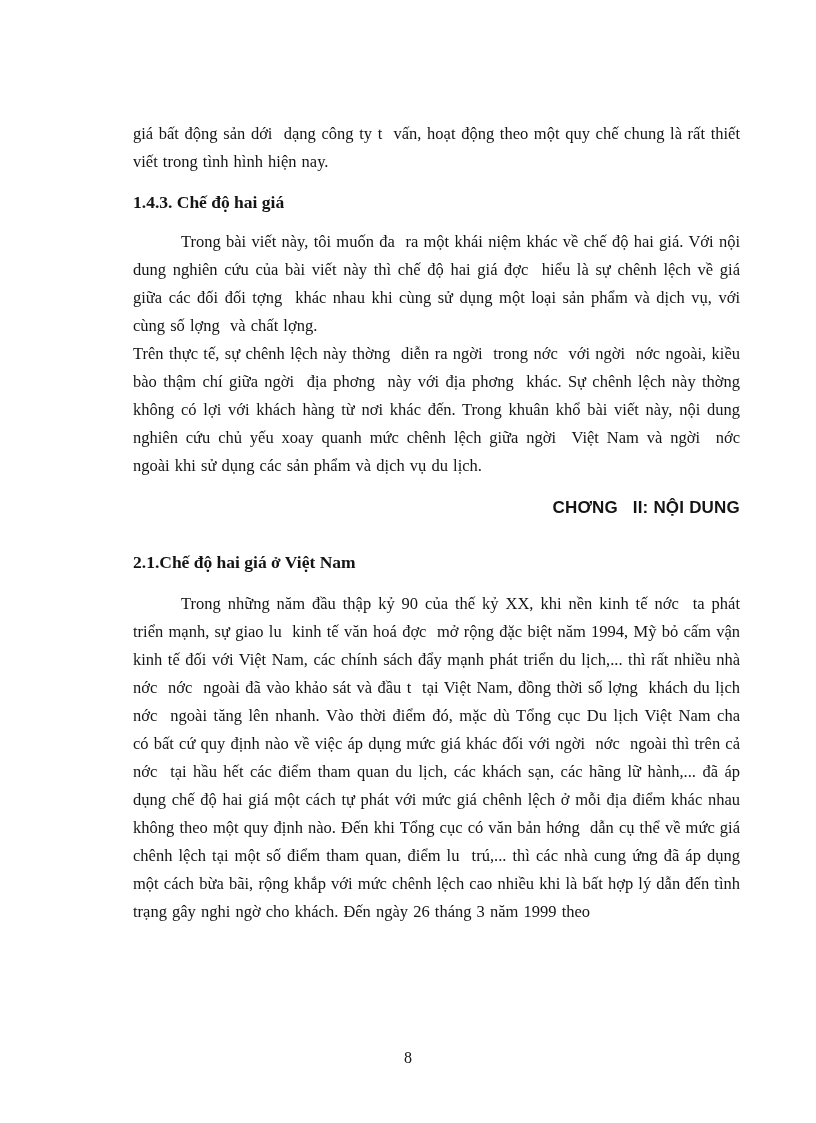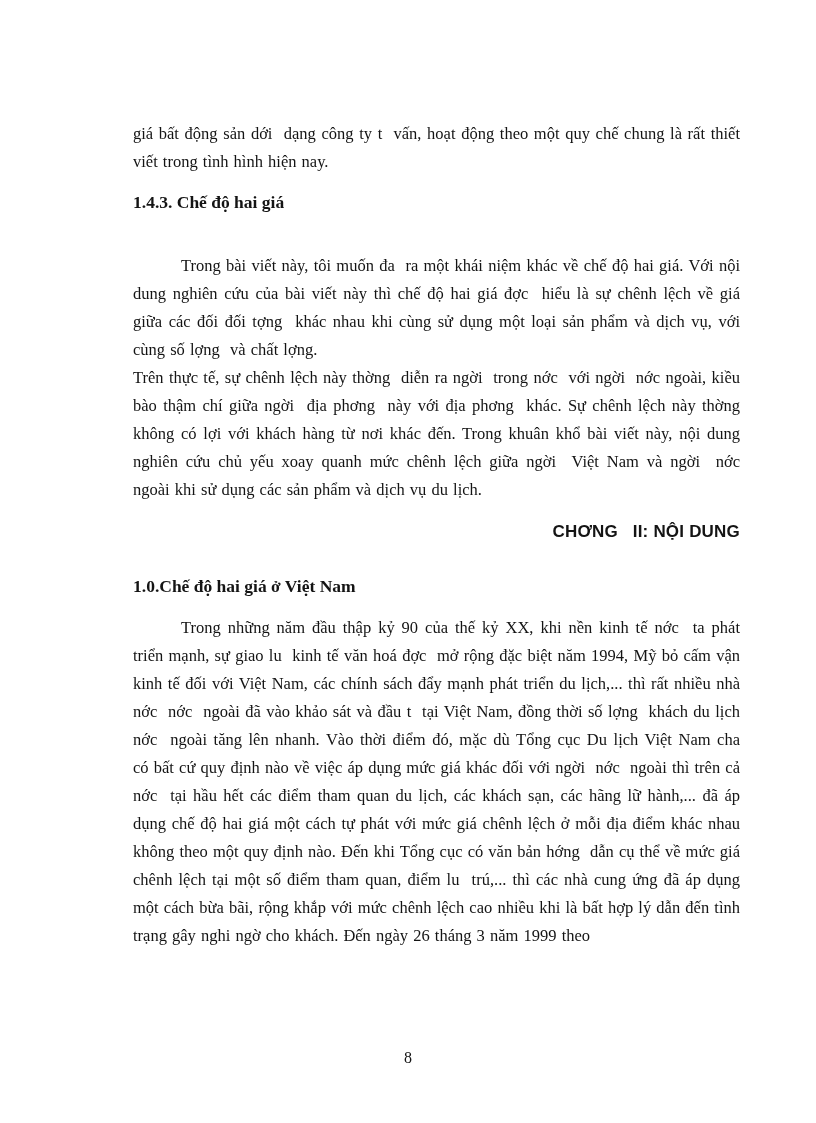--- a/index.html
+++ b/index.html
@@ -27,21 +27,21 @@
     font-size: 16.5px;
     line-height: 28px;
     text-align: justify;
     white-space: pre-wrap;
     word-spacing: 1px;
   }
   .indent {
     text-indent: 48px;
   }
   .h-section {
-    margin: 12px 0 36px 0;
+    margin: 12px 0 12px 0;
     font-size: 17.5px;
     line-height: 28px;
     font-weight: bold;
     font-family: "Liberation Serif", "DejaVu Serif", serif;
     white-space: pre-wrap;
   }
   .h-section-2 {
     margin: 26px 0 14px 0;
   }
   .h-chapter {
@@ -74,19 +74,19 @@
   <p class="para">giá bất động sản dới  dạng công ty t  vấn, hoạt động theo một quy chế chung là rất thiết viết trong tình hình hiện nay.</p>
 
   <h3 class="h-section">1.4.3. Chế độ hai giá</h3>
 
   <p class="para indent">Trong bài viết này, tôi muốn đa  ra một khái niệm khác về chế độ hai giá. Với nội dung nghiên cứu của bài viết này thì chế độ hai giá đợc  hiểu là sự chênh lệch về giá giữa các đối đối tợng  khác nhau khi cùng sử dụng một loại sản phẩm và dịch vụ, với cùng số lợng  và chất lợng.</p>
 
   <p class="para">Trên thực tế, sự chênh lệch này thờng  diễn ra ngời  trong nớc  với ngời  nớc ngoài, kiều bào thậm chí giữa ngời  địa phơng  này với địa phơng  khác. Sự chênh lệch này thờng  không có lợi với khách hàng từ nơi khác đến. Trong khuân khổ bài viết này, nội dung nghiên cứu chủ yếu xoay quanh mức chênh lệch giữa ngời  Việt Nam và ngời  nớc  ngoài khi sử dụng các sản phẩm và dịch vụ du lịch.</p>
 
   <h2 class="h-chapter">CHƠNG   II: NỘI DUNG</h2>
 
-  <h3 class="h-section h-section-2">1.0.Chế độ hai giá ở Việt Nam</h3>
+  <h3 class="h-section h-section-2">2.1.Chế độ hai giá ở Việt Nam</h3>
 
   <p class="para indent">Trong những năm đầu thập kỷ 90 của thế kỷ XX, khi nền kinh tế nớc  ta phát triển mạnh, sự giao lu  kinh tế văn hoá đợc  mở rộng đặc biệt năm 1994, Mỹ bỏ cấm vận kinh tế đối với Việt Nam, các chính sách đẩy mạnh phát triển du lịch,... thì rất nhiều nhà nớc  nớc  ngoài đã vào khảo sát và đầu t  tại Việt Nam, đồng thời số lợng  khách du lịch nớc  ngoài tăng lên nhanh. Vào thời điểm đó, mặc dù Tổng cục Du lịch Việt Nam cha  có bất cứ quy định nào về việc áp dụng mức giá khác đối với ngời  nớc  ngoài thì trên cả nớc  tại hầu hết các điểm tham quan du lịch, các khách sạn, các hãng lữ hành,... đã áp dụng chế độ hai giá một cách tự phát với mức giá chênh lệch ở mỗi địa điểm khác nhau không theo một quy định nào. Đến khi Tổng cục có văn bản hớng  dẫn cụ thể về mức giá chênh lệch tại một số điểm tham quan, điểm lu  trú,... thì các nhà cung ứng đã áp dụng một cách bừa bãi, rộng khắp với mức chênh lệch cao nhiều khi là bất hợp lý dẫn đến tình trạng gây nghi ngờ cho khách. Đến ngày 26 tháng 3 năm 1999 theo</p>
 
 </div>
 
 <div class="page-number">8</div>
 
 </body></html>

